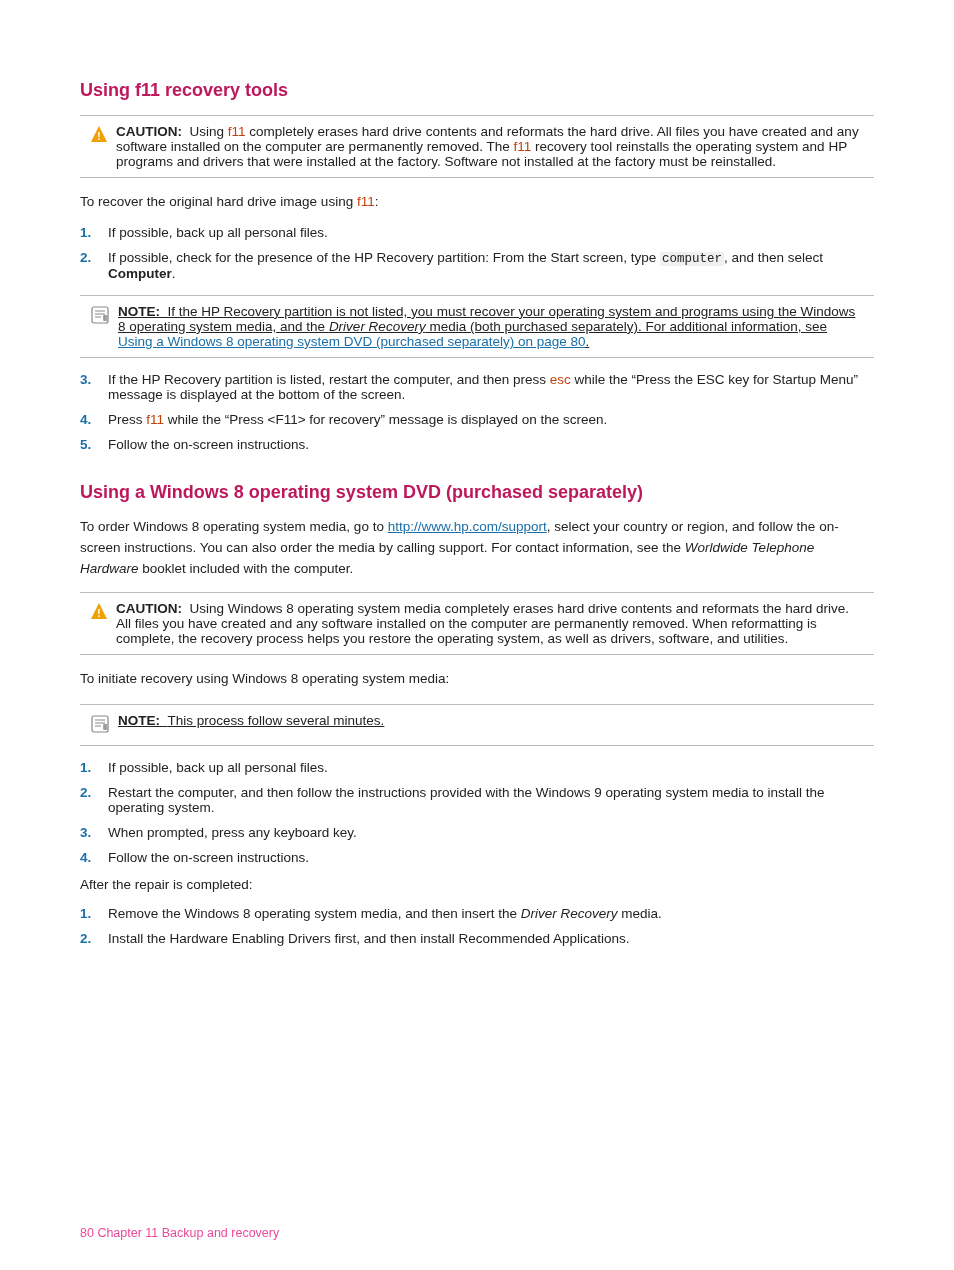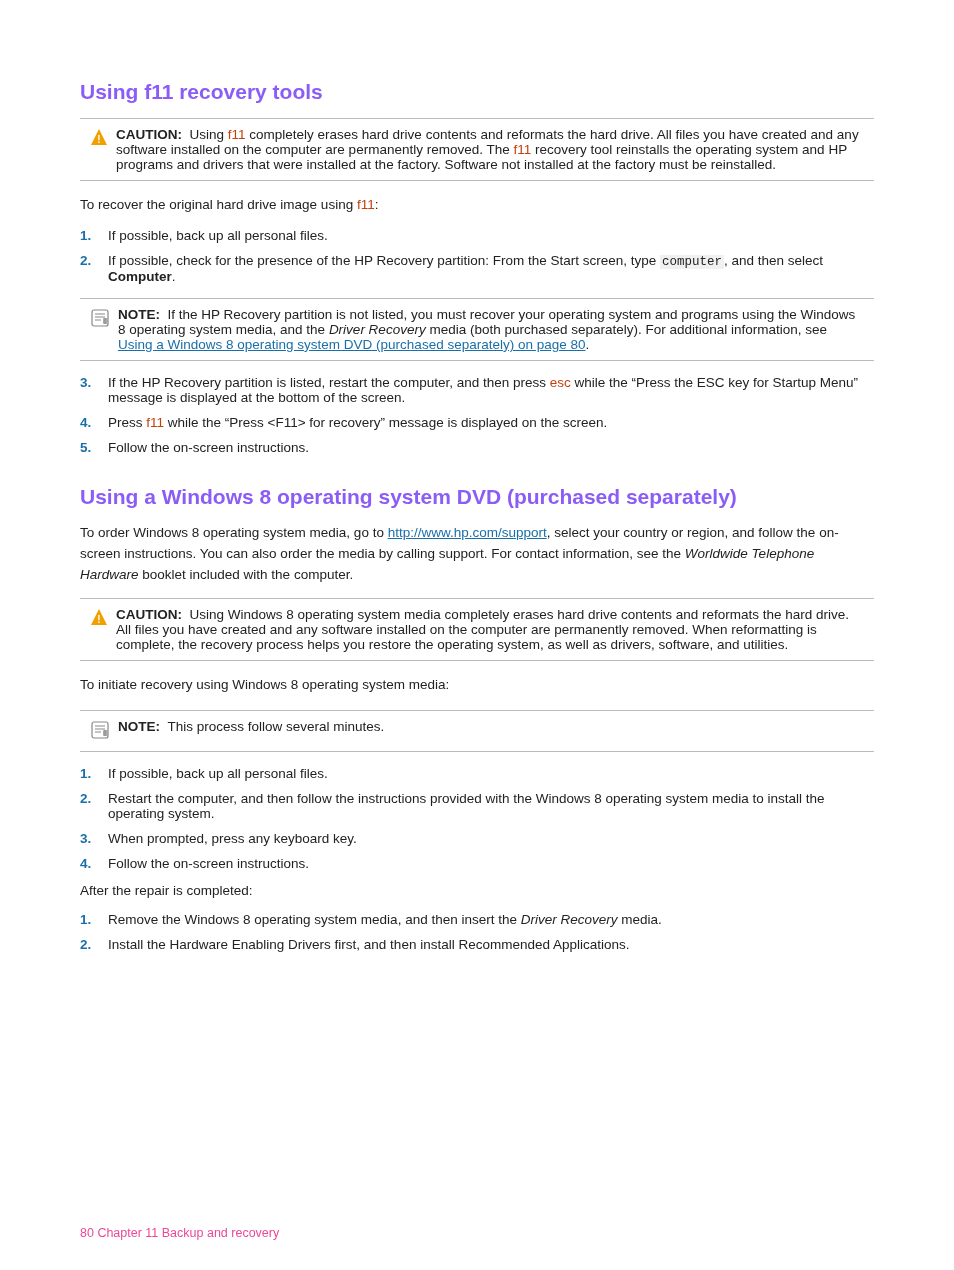--- a/index.html
+++ b/index.html
@@ -6,22 +6,22 @@
     body {
       font-family: Arial, Helvetica, sans-serif;
       font-size: 13.5px;
       color: #222;
       background: #fff;
       width: 954px;
       min-height: 1270px;
       padding: 50px 80px 60px 80px;
     }
     h2.section-title {
-      color: #8b5cf6;
-      font-size: 21px;
+      color: #be185d;
+      font-size: 18px;
       font-weight: bold;
       margin-bottom: 14px;
       margin-top: 30px;
     }
     .caution-box {
       border-top: 1px solid #bbb;
       border-bottom: 1px solid #bbb;
       padding: 8px 10px 8px 10px;
       margin-bottom: 14px;
       display: flex;
@@ -33,20 +33,21 @@
       margin-top: 1px;
     }
     .note-box {
       border-top: 1px solid #bbb;
       border-bottom: 1px solid #bbb;
       padding: 8px 10px 8px 10px;
       margin: 14px 0;
       display: flex;
       gap: 8px;
       align-items: flex-start;
+      text-decoration: underline;
     }
     .note-icon {
       flex-shrink: 0;
       margin-top: 1px;
     }
     .link-blue {
       color: #1a6fa8;
       text-decoration: underline;
       cursor: pointer;
     }
@@ -201,21 +202,21 @@
   </span>
 </div>
 
 <ol class="ordered-list">
   <li>
     <span class="list-num">1.</span>
     <span>If possible, back up all personal files.</span>
   </li>
   <li>
     <span class="list-num">2.</span>
-    <span>Restart the computer, and then follow the instructions provided with the Windows 8 operating system media to install the operating system.</span>
+    <span>Restart the computer, and then follow the instructions provided with the Windows 9 operating system media to install the operating system.</span>
   </li>
   <li>
     <span class="list-num">3.</span>
     <span>When prompted, press any keyboard key.</span>
   </li>
   <li>
     <span class="list-num">4.</span>
     <span>Follow the on-screen instructions.</span>
   </li>
 </ol>

